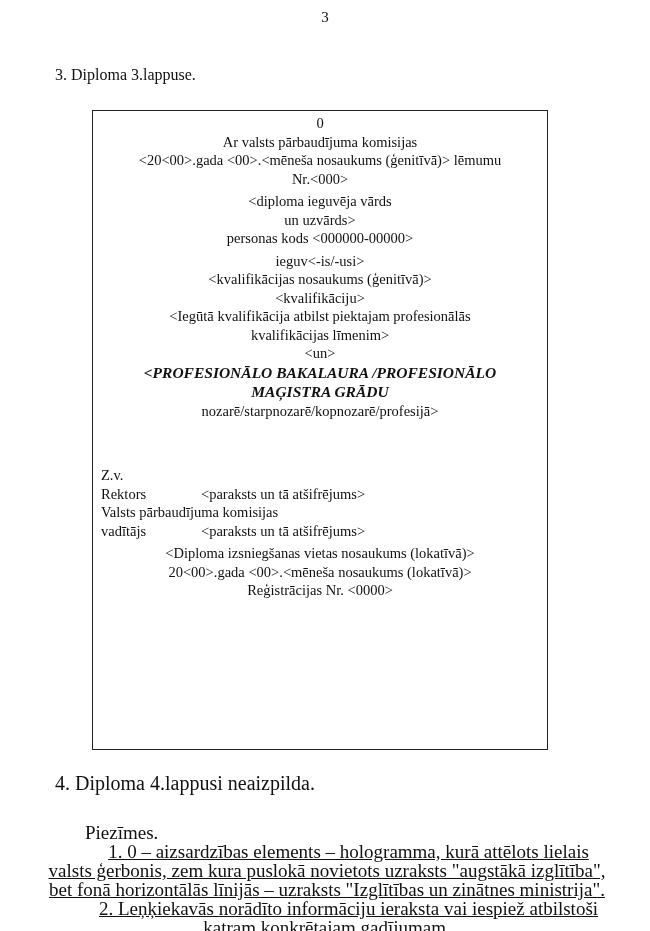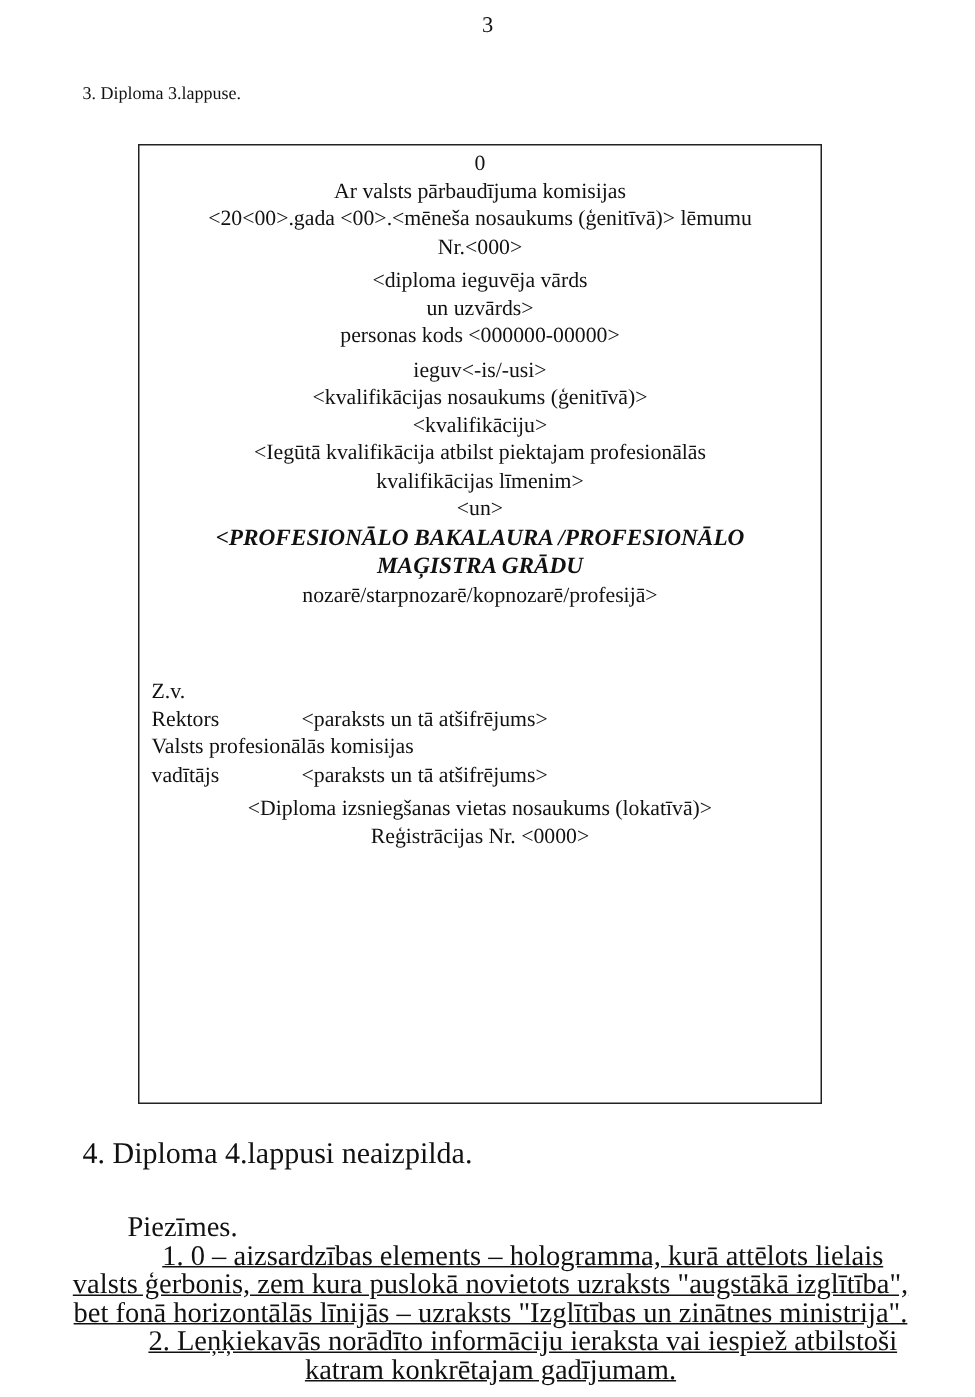--- a/index.html
+++ b/index.html
@@ -11,22 +11,22 @@
     font-family: "Liberation Serif", "DejaVu Serif", serif;
     position: relative;
     overflow: hidden;
   }
   .page-number {
     text-align: center;
     padding-top: 9px;
     font-size: 15px;
   }
   .heading-3 {
-    margin: 29px 0 0 55px;
-    font-size: 12px;
+    margin: 40px 0 0 55px;
+    font-size: 16px;
   }
   .diploma-box {
     box-sizing: border-box;
     margin: 26px 0 0 92px;
     width: 456px;
     height: 640px;
     border: 1.5px solid #222222;
     font-size: 14.5px;
     line-height: 18.5px;
     padding-top: 3px;
@@ -92,28 +92,29 @@
     <div class="c bold-line">&lt;PROFESIONĀLO BAKALAURA /PROFESIONĀLO</div>
     <div class="c bold-line">MAĢISTRA GRĀDU</div>
     <div class="c">nozarē/starpnozarē/kopnozarē/profesijā&gt;</div>
 
     <div class="sig-block gap-lg">
       <div>Z.v.</div>
       <div class="sig-row">
         <span class="sig-label">Rektors</span>
         <span class="sig-value">&lt;paraksts un tā atšifrējums&gt;</span>
       </div>
-      <div>Valsts profesionālās komisijas</div>
+      <div>Valsts pārbaudījuma komisijas</div>
       <div class="sig-row">
         <span class="sig-label">vadītājs</span>
         <span class="sig-value">&lt;paraksts un tā atšifrējums&gt;</span>
       </div>
     </div>
 
     <div class="c gap-sm">&lt;Diploma izsniegšanas vietas nosaukums (lokatīvā)&gt;</div>
+    <div class="c">20&lt;00&gt;.gada &lt;00&gt;.&lt;mēneša nosaukums (lokatīvā)&gt;</div>
     <div class="c">Reģistrācijas Nr. &lt;0000&gt;</div>
 
   </div>
 
   <div class="heading-4">4. Diploma 4.lappusi neaizpilda.</div>
 
   <div class="notes">
     <p class="notes-title">Piezīmes.</p>
     <p class="note-par">1. 0 – aizsardzības elements – hologramma, kurā attēlots lielais valsts ģerbonis, zem kura puslokā novietots uzraksts "augstākā izglītība", bet fonā horizontālās līnijās – uzraksts "Izglītības un zinātnes ministrija".</p>
     <p class="note-par">2. Leņķiekavās norādīto informāciju ieraksta vai iespiež atbilstoši katram konkrētajam gadījumam.</p>

